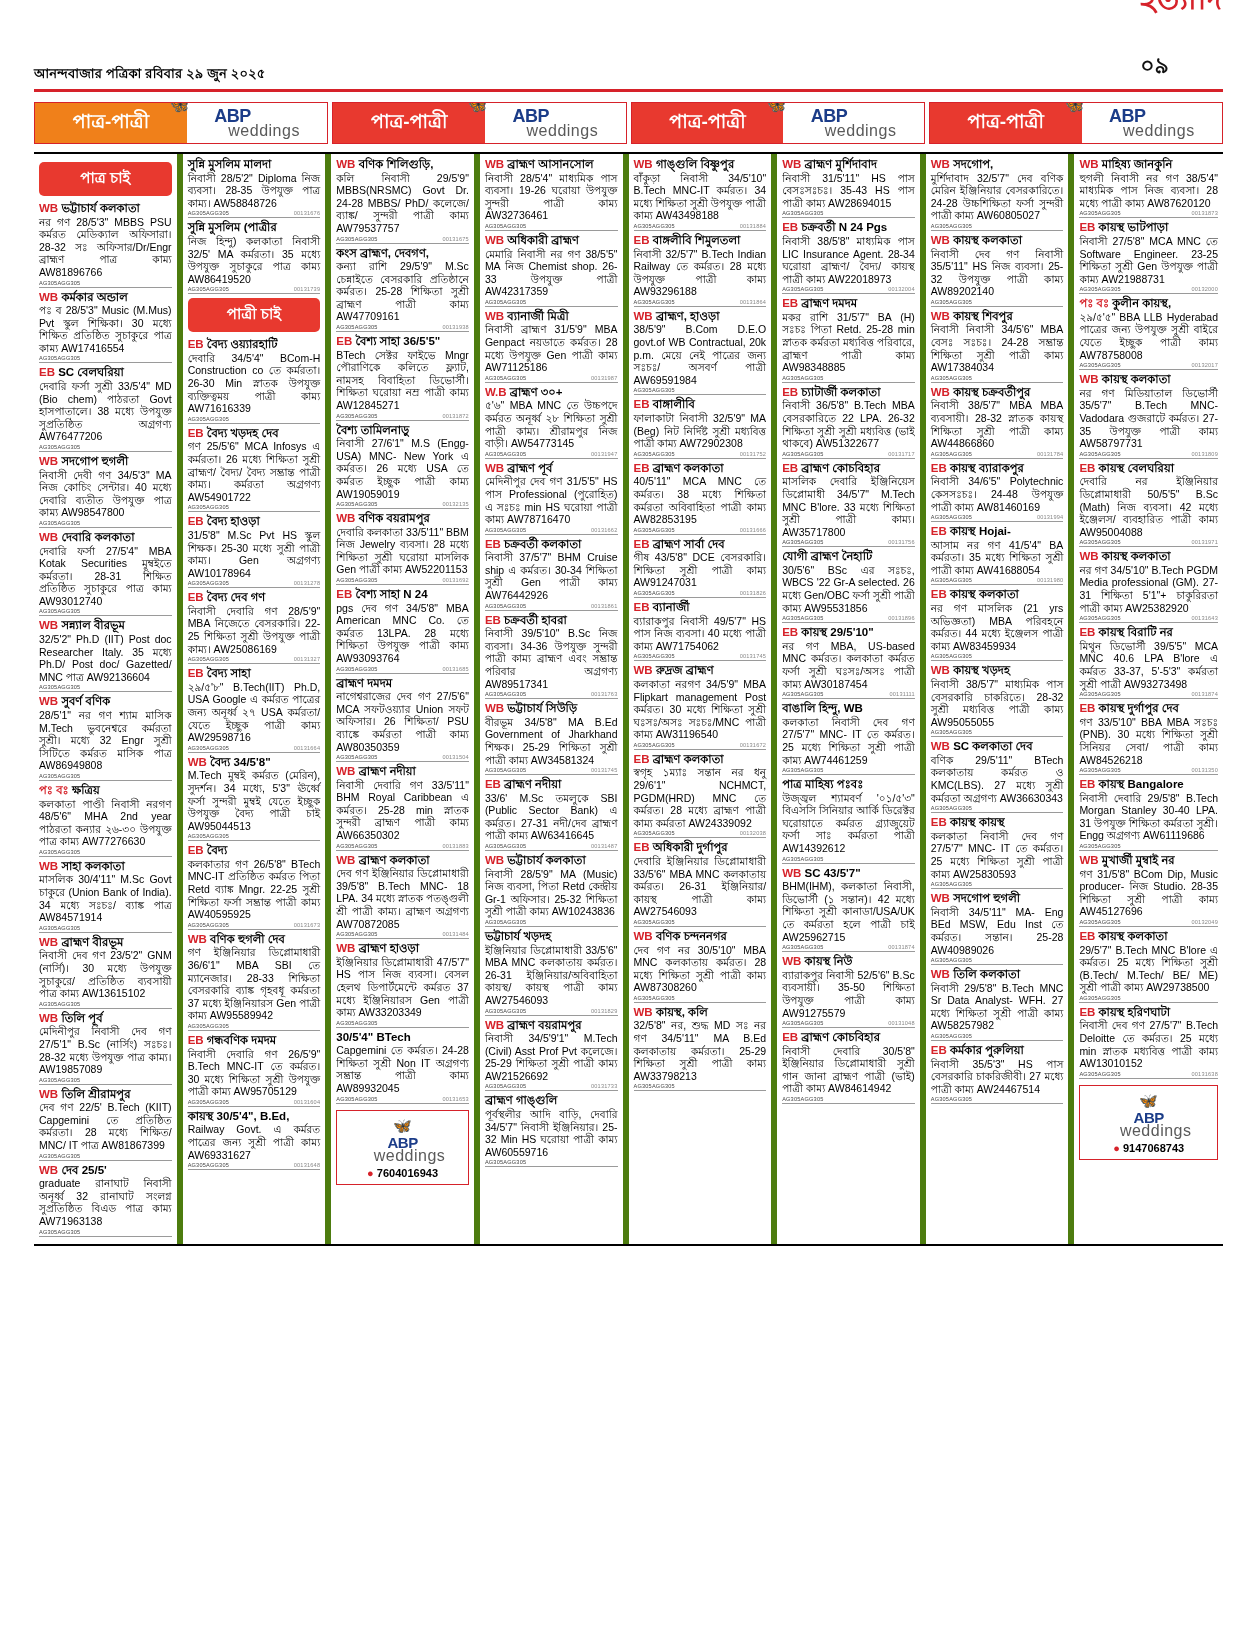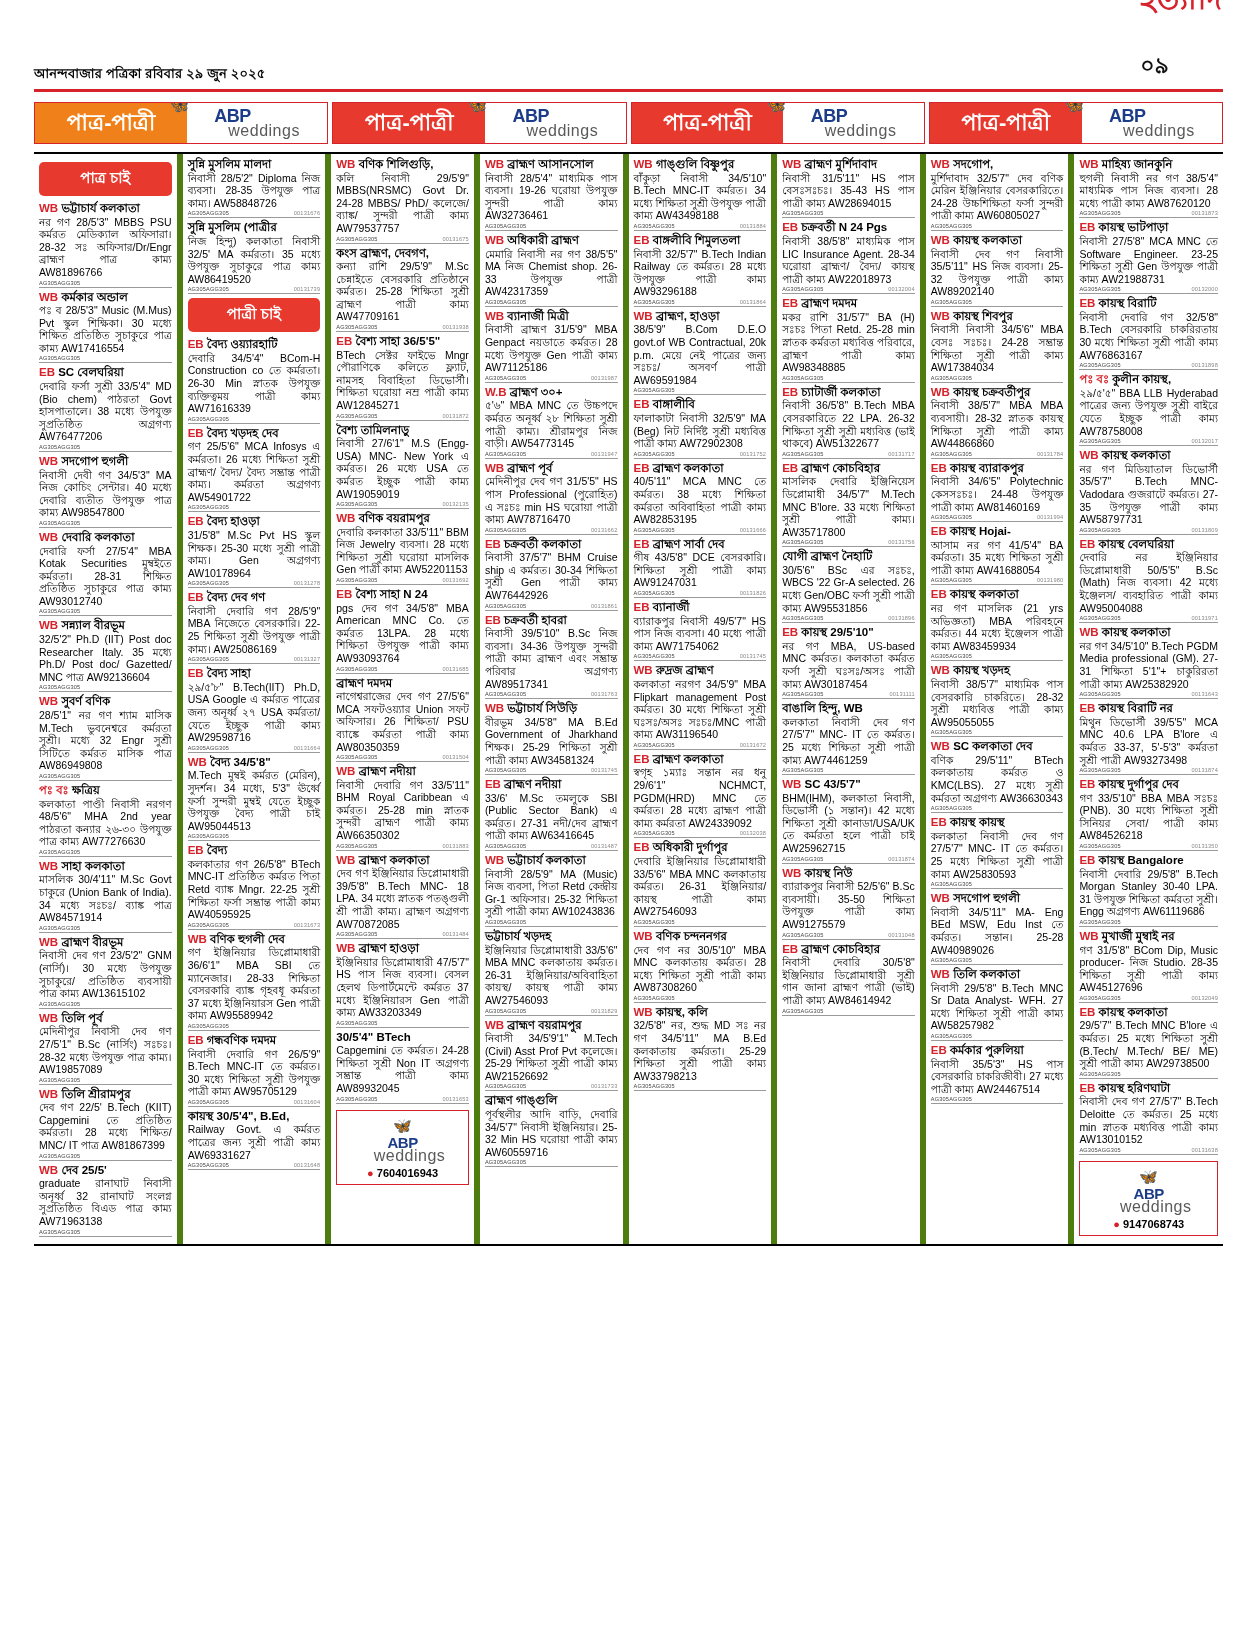--- a/index.html
+++ b/index.html
@@ -17,21 +17,21 @@
   .masthead{display:flex;align-items:flex-end;justify-content:space-between;height:54px;padding-top:22px;}
   .masthead-left{font-size:13px;font-weight:bold;letter-spacing:.2px;}
   .masthead-right{display:flex;align-items:baseline;gap:22px;flex-direction:column;}
   .mast-logo{font-size:30px;font-weight:bold;color:#d6222a;letter-spacing:1px;}
   .mast-page{font-size:22px;font-weight:bold;color:#111;}
   .mast-rule{height:3px;background:#d6222a;margin-top:4px;}
 
   
   .banner-strip{display:flex;gap:4px;margin-top:10px;position:relative;}
   .banner{flex:1;display:flex;height:40px;border:1px solid #d6222a;overflow:hidden;position:relative;}
-  .banner .lab{flex:0 0 52%;background:#e8392f;color:#fff;font-weight:bold;font-size:22px;display:flex;align-items:center;justify-content:center;}
+  .banner .lab{flex:0 0 52%;background:#e8392f;color:#fff;font-weight:bold;font-size:19px;display:flex;align-items:center;justify-content:center;}
   .banner:nth-child(1) .lab{background:#f0801a;}
   .banner .abp{flex:1;background:#fff;display:flex;align-items:center;justify-content:center;}
   .abp-logo{font-size:18px;font-weight:bold;color:#1b3c88;letter-spacing:-.5px;line-height:1;}
   .abp-logo small{display:block;font-size:16px;font-weight:normal;color:#5a5a5a;letter-spacing:.5px;margin-top:-2px;margin-left:14px;}
   .butterfly{position:absolute;top:-9px;font-size:17px;color:#e8662a;z-index:4;}
 
   
   .cols{display:flex;margin-top:8px;border-top:2px solid #000;border-bottom:2px solid #000;}
   .col{width:12.5%;box-sizing:border-box;padding:4px 5px 4px 5px;border-right:6px solid #4d7c0f;}
   .col:last-child{border-right:none;}
@@ -673,20 +673,28 @@
         </div>
         <div class="ad">
           <div class="t"><span>বাঙালি হিন্দু, WB</span></div>
           <div class="b">কলকাতা নিবাসী দেব গণ 27/5'7" MNC- IT তে কর্মরত। 25 মধ্যে শিক্ষিতা সুশ্রী পাত্রী কাম্য AW74461259</div>
           <div class="code">
             <span>AG305AGG305</span>
             <span class="r"></span>
           </div>
         </div>
         <div class="ad">
+          <div class="t"><span>পাত্র মাহিষ্য পঃবঃ</span></div>
+          <div class="b">উজ্জ্বল শ্যামবর্ণ '০১/৫'৩" বিএসসি সিনিয়ার আর্কি ডিরেক্টর ঘরোয়াতে কর্মরত গ্র্যাজুয়েট ফর্সা সাঃ কর্মরতা পাত্রী AW14392612</div>
+          <div class="code">
+            <span>AG305AGG305</span>
+            <span class="r"></span>
+          </div>
+        </div>
+        <div class="ad">
           <div class="t"><span class="tag">WB</span> <span>SC 43/5'7"</span></div>
           <div class="b">BHM(IHM), কলকাতা নিবাসী, ডিভোর্সী (১ সন্তান)। 42 মধ্যে শিক্ষিতা সুশ্রী কানাডা/USA/UK তে কর্মরতা হলে পাত্রী চাই AW25962715</div>
           <div class="code">
             <span>AG305AGG305</span>
             <span class="r">00131874</span>
           </div>
         </div>
         <div class="ad">
           <div class="t"><span class="tag">WB</span> <span>কায়স্থ নিউ</span></div>
           <div class="b">ব্যারাকপুর নিবাসী 52/5'6" B.Sc ব্যবসায়ী। 35-50 শিক্ষিতা উপযুক্ত পাত্রী কাম্য AW91275579</div>
@@ -818,28 +826,20 @@
             <span>AG305AGG305</span>
             <span class="r">00131873</span>
           </div>
         </div>
         <div class="ad">
           <div class="t"><span class="tag">EB</span> <span>কায়স্থ ভাটপাড়া</span></div>
           <div class="b">নিবাসী 27/5'8" MCA MNC তে Software Engineer. 23-25 শিক্ষিতা সুশ্রী Gen উপযুক্ত পাত্রী কাম্য AW21988731</div>
           <div class="code">
             <span>AG305AGG305</span>
             <span class="r">00132000</span>
-          </div>
-        </div>
-        <div class="ad">
-          <div class="t"><span class="tag">EB</span> <span>কায়স্থ বিরাটি</span></div>
-          <div class="b">নিবাসী দেবারি গণ 32/5'8" B.Tech বেসরকারি চাকরিরতায় 30 মধ্যে শিক্ষিতা সুশ্রী পাত্রী কাম্য AW76863167</div>
-          <div class="code">
-            <span>AG305AGG305</span>
-            <span class="r">00131898</span>
           </div>
         </div>
         <div class="ad">
           <div class="t"><span class="tag">পঃ বঃ</span> <span>কুলীন কায়স্থ,</span></div>
           <div class="b">২৯/৫'৫" BBA LLB Hyderabad পাত্রের জন্য উপযুক্ত সুশ্রী বাইরে যেতে ইচ্ছুক পাত্রী কাম্য AW78758008</div>
           <div class="code">
             <span>AG305AGG305</span>
             <span class="r">00132017</span>
           </div>
         </div>

